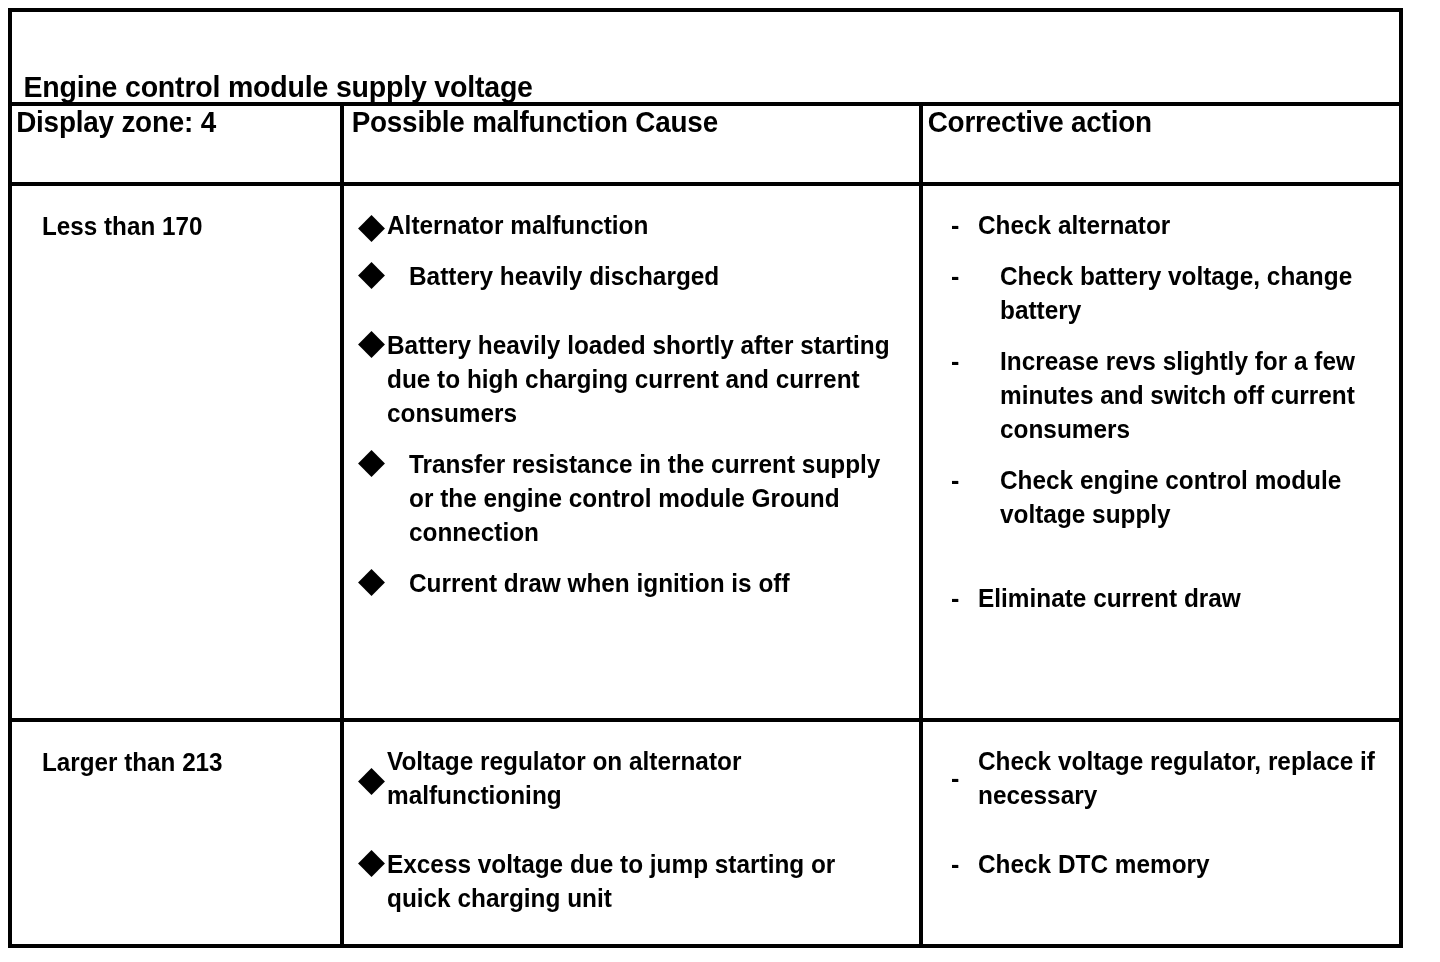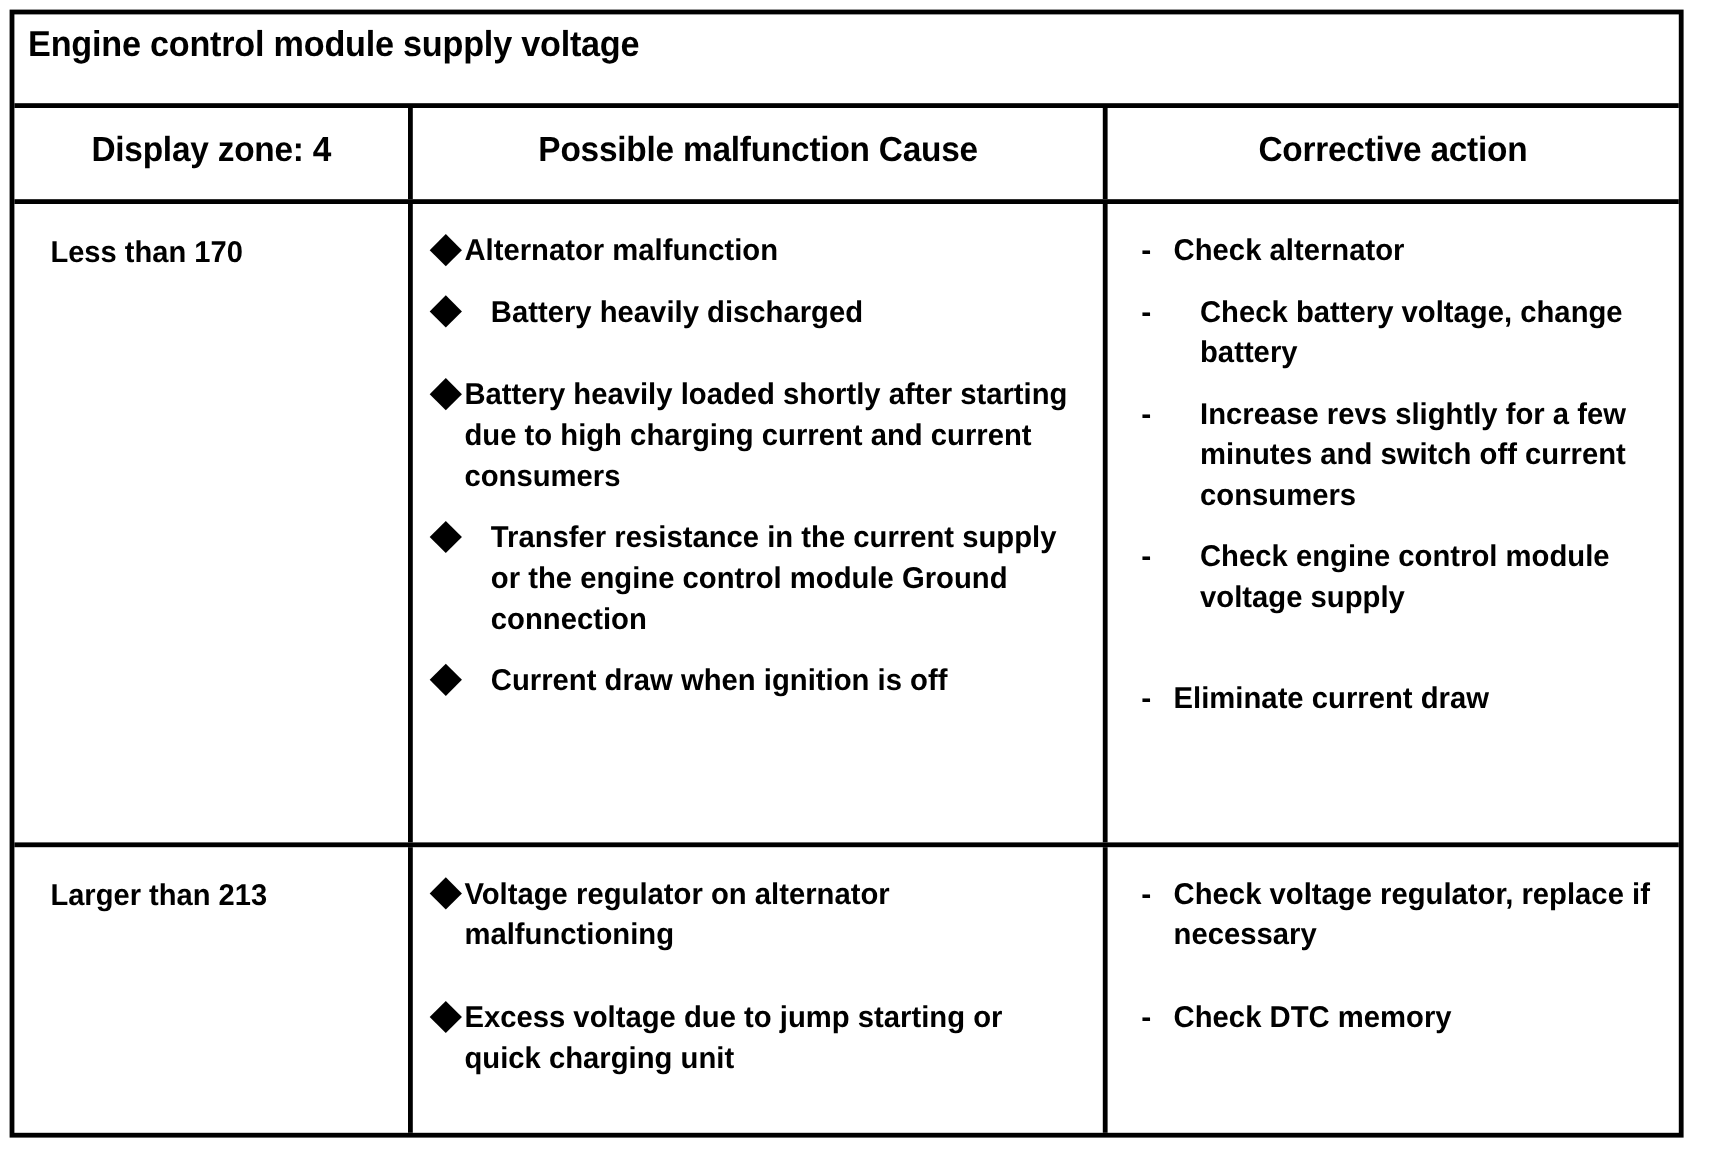--- a/index.html
+++ b/index.html
@@ -35,21 +35,22 @@
     flex-direction: column;
     background: #ffffff;
   }
 
   
   .title-row {
     flex: 0 0 78px;
     box-sizing: border-box;
     border-bottom: 4px solid #000000;
     display: flex;
-    align-items: flex-start;
+    align-items: flex-end;
+    margin-top: 16px;
   }
   .title-text {
     font-size: 30px;
     font-weight: bold;
     line-height: 1.0;
     letter-spacing: -0.2px;
     padding: 11px 0 0 12px;
     white-space: nowrap;
     transform: scaleX(0.95);
     transform-origin: left top;
@@ -59,22 +60,22 @@
   .header-row {
     flex: 0 0 80px;
     box-sizing: border-box;
     border-bottom: 4px solid #000000;
     display: flex;
   }
   .header-cell {
     box-sizing: border-box;
     display: flex;
     align-items: flex-start;
-    justify-content: center;
-    padding-top: 21px;
+    justify-content: flex-start;
+    padding-top: 2px;
   }
   .header-cell .h-text {
     font-size: 29px;
     font-weight: bold;
     line-height: 1.0;
     letter-spacing: -0.2px;
     white-space: nowrap;
     transform: scaleX(0.96);
   }
 
@@ -157,21 +158,21 @@
     width: 27px;
     text-align: left;
   }
   .dash-text {
     flex: 1 1 auto;
     transform: scaleX(0.975);
     transform-origin: left top;
   }
 
   
-  .sp-0 { margin-top: 0 !important; }
+  .sp-0 { margin-top: 0 !important; align-items: center; }
   .gap-lg { margin-top: 50px !important; }
   .gap-md { margin-top: 35px !important; }
   .gap-sm { margin-top: 17px !important; gap: 22px; }
 </style>
 </head>
 <body>
 
 <div class="page">
   <div class="doc-table">
 

